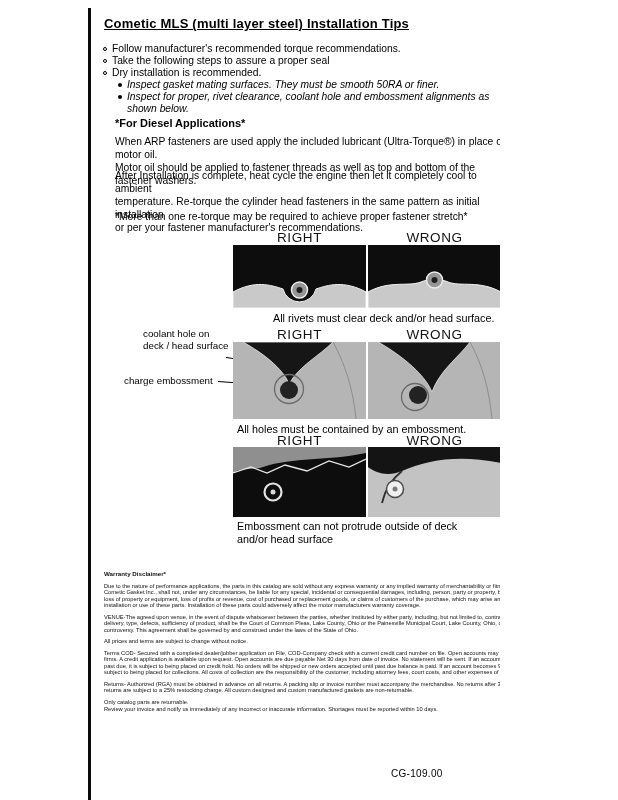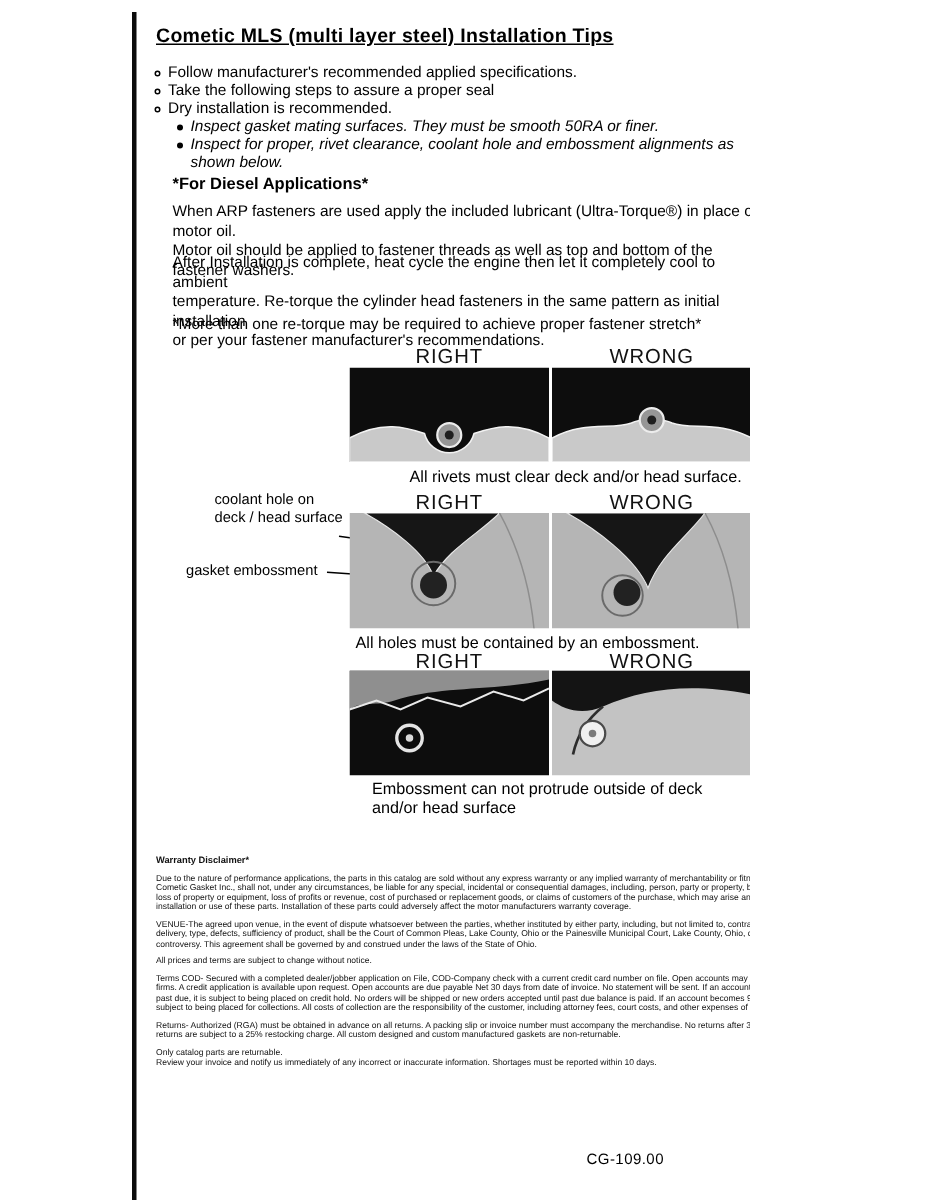--- a/index.html
+++ b/index.html
@@ -50,21 +50,21 @@
 
 <div class="page">
 
   <div class="vrule"></div>
 
   <div class="title">Cometic MLS (multi layer steel) Installation Tips</div>
 
   <div class="bullets">
     <div class="b-row">
       <span class="b-open"></span>
-      <span>Follow manufacturer's recommended applied specifications.</span>
+      <span>Follow manufacturer's recommended torque recommendations.</span>
     </div>
     <div class="b-row">
       <span class="b-open"></span>
       <span>Take the following steps to assure a proper seal</span>
     </div>
     <div class="b-row">
       <span class="b-open"></span>
       <span>Dry installation is recommended.</span>
     </div>
     <div class="b-row sub">
@@ -115,21 +115,21 @@
 
   <div class="rw-label" style="left:233px; top:327px;">RIGHT</div>
   <div class="rw-label" style="left:368px; top:327px;">WRONG</div>
 
   <div class="callout" style="left:143px; top:328px;">
     <div>coolant hole on</div>
     <div>deck / head surface</div>
   </div>
   <div class="callout-line" style="left:226px; top:357px; width:36px; transform:rotate(8deg);"></div>
 
-  <div class="callout" style="left:124px; top:375px;">gasket embossment</div>
+  <div class="callout" style="left:124px; top:375px;">charge embossment</div>
   <div class="callout-line" style="left:218px; top:381px; width:68px; transform:rotate(4deg);"></div>
 
   <div class="diag" style="left:233px; top:342px;">
     <svg width="133" height="77" viewBox="0 0 133 77">
       <rect width="133" height="77" fill="#b5b5b5"></rect>
       <path d="M10,0 L100,0 C86,14 66,24 56,42 C50,26 28,10 10,0 Z" fill="#161616" stroke="#e6e6e6" stroke-width="0.8"></path>
       <circle cx="56" cy="48" r="9" fill="#222222"></circle>
       <circle cx="56" cy="47" r="14.5" fill="none" stroke="#6a6a6a" stroke-width="1.3"></circle>
       <path d="M100,0 C112,22 120,46 123,77" fill="none" stroke="#8d8d8d" stroke-width="1"></path>
     </svg>
@@ -159,21 +159,21 @@
   </div>
   <div class="diag" style="left:368px; top:447px;">
     <svg width="133" height="70" viewBox="0 0 133 70">
       <rect width="133" height="70" fill="#c3c3c3"></rect>
       <path d="M0,0 L133,0 L133,16 C92,8 62,12 34,24 C20,30 8,26 0,20 Z" fill="#141414"></path>
       <path d="M34,24 C24,32 17,42 14,56" fill="none" stroke="#2c2c2c" stroke-width="1.8"></path>
       <circle cx="27" cy="42" r="8.5" fill="#f0f0f0" stroke="#4a4a4a" stroke-width="1.5"></circle>
       <circle cx="27" cy="42" r="2.5" fill="#7a7a7a"></circle>
     </svg>
   </div>
-  <div class="caption" style="left:237px; top:520px;margin-left:11px;">
+  <div class="caption" style="left:237px; top:520px;">
     <div>Embossment can not protrude outside of deck</div>
     <div>and/or head surface</div>
   </div>
 
   <div class="disclaimer">
     <div class="hd">Warranty Disclaimer*</div>
     <p>Due to the nature of performance applications, the parts in this catalog are sold without any express warranty or any implied warranty of merchantability or fitness for a particular purpose. Cometic Gasket Inc., shall not, under any circumstances, be liable for any special, incidental or consequential damages, including, person, party or property, but not limited to, damage, or loss of property or equipment, loss of profits or revenue, cost of purchased or replacement goods, or claims of customers of the purchase, which may arise and/or result from sale, installation or use of these parts. Installation of these parts could adversely affect the motor manufacturers warranty coverage.</p>
     <p>VENUE-The agreed upon venue, in the event of dispute whatsoever between the parties, whether instituted by either party, including, but not limited to, contract terms, payment terms, delivery, type, defects, sufficiency of product, shall be the Court of Common Pleas, Lake County, Ohio or the Painesville Municipal Court, Lake County, Ohio, depending on the amount in controversy. This agreement shall be governed by and construed under the laws of the State of Ohio.</p>
     <p>All prices and terms are subject to change without notice.</p>
     <p>Terms COD- Secured with a completed dealer/jobber application on File, COD-Company check with a current credit card number on file. Open accounts may be established by well rated firms. A credit application is available upon request. Open accounts are due payable Net 30 days from date of invoice. No statement will be sent. If an account becomes 60 or more days past due, it is subject to being placed on credit hold. No orders will be shipped or new orders accepted until past due balance is paid. If an account becomes 90 or more days past due, it is subject to being placed for collections. All costs of collection are the responsibility of the customer, including attorney fees, court costs, and other expenses of litigation.</p>

